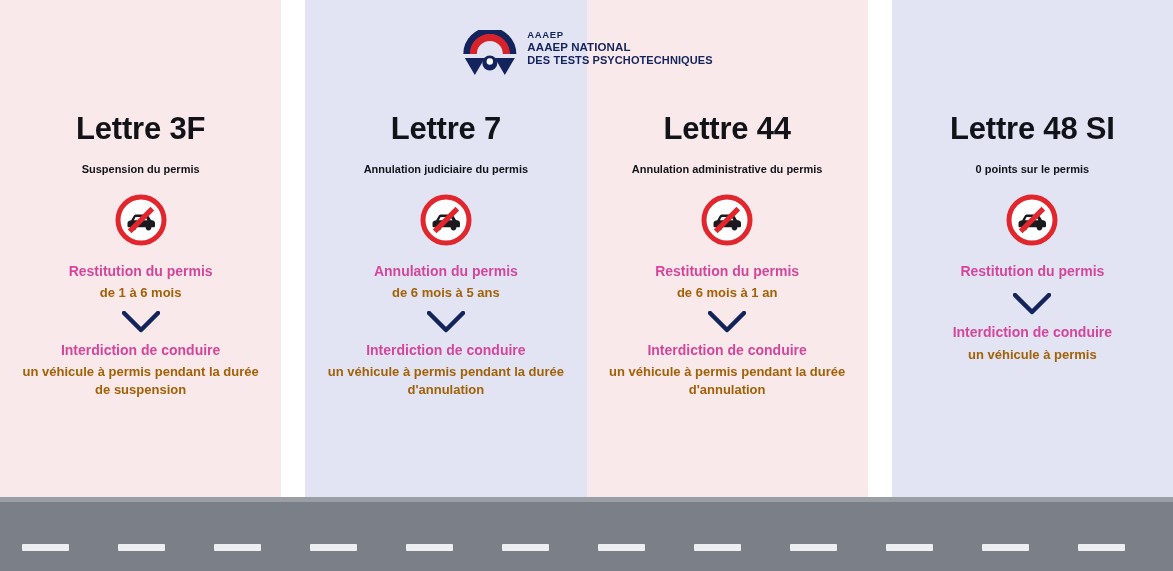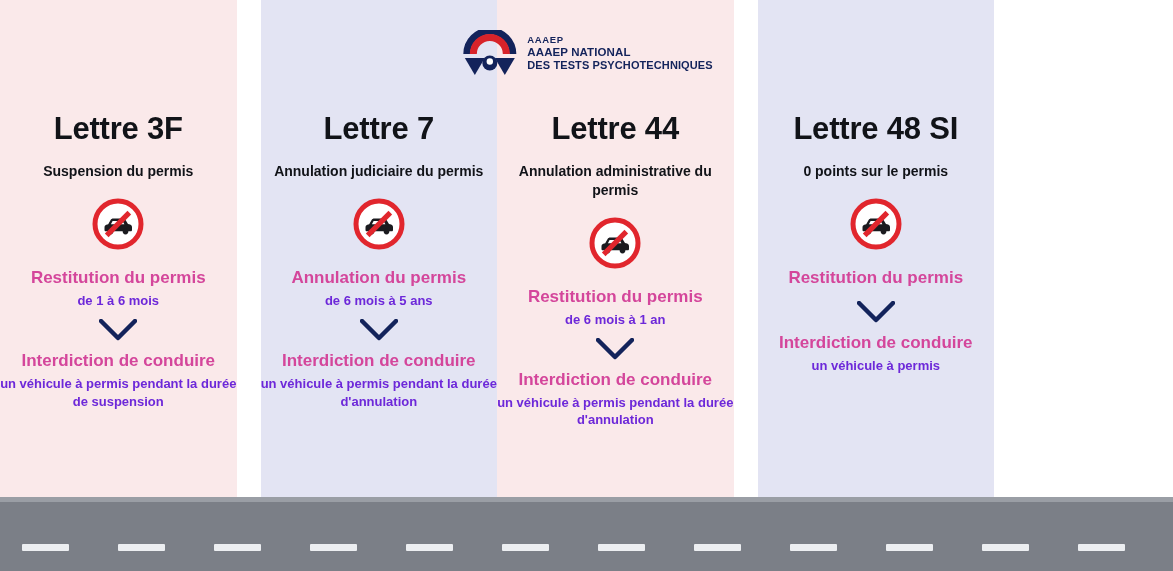--- a/index.html
+++ b/index.html
@@ -16,42 +16,41 @@
     height: 571px;
     overflow: hidden;
     background: #fff;
   }
 
   
   .columns {
     position: absolute;
     left: 0;
     top: 0;
-    width: 994px;
+    width: 1173px;
     height: 497px;
     display: flex;
   }
   .col {
     flex: 1 1 0;
     position: relative;
     box-sizing: border-box;
     padding-top: 112px;
     text-align: center;
   }
   .col.pink  { background: #fae9ea; }
   .col.lilac { background: #e3e4f3; margin-left: 24px; }
 
   
   .logo-wrap {
     position: absolute;
     left: 50%;
     top: 30px;
     transform: translateX(-50%);
     display: flex;
-    align-items: center;
     gap: 9px;
     z-index: 5;
   }
   .logo-mark { width: 58px; height: 46px; display: block; }
   .logo-text {
     text-align: left;
     line-height: 1.12;
     color: #13235b;
   }
   .logo-text .l1 {
@@ -76,49 +75,49 @@
   
   .title {
     font-size: 31px;
     font-weight: bold;
     color: #111318;
     letter-spacing: -0.2px;
     margin: 0 0 16px 0;
     line-height: 1.1;
   }
   .subtitle {
-    font-size: 14px;
+    font-size: 11px;
     font-weight: bold;
     color: #111318;
     line-height: 1.35;
     margin: 0 auto;
     max-width: 240px;
   }
   .icon-row {
     height: 86px;
     display: flex;
     align-items: center;
     justify-content: center;
   }
   .no-car-icon { display: block; }
 
   .step {
     margin: 0;
   }
   .step-head {
-    font-size: 17px;
+    font-size: 14px;
     font-weight: bold;
     color: #d4469b;
     line-height: 1.25;
     margin-bottom: 4px;
   }
   .step-sub {
     font-size: 13px;
     font-weight: bold;
-    color: #6d28d9;
+    color: #a16207;
     line-height: 1.35;
     max-width: 250px;
     margin: 0 auto;
   }
   .chevron-row {
     height: 40px;
     display: flex;
     align-items: center;
     justify-content: center;
   }

